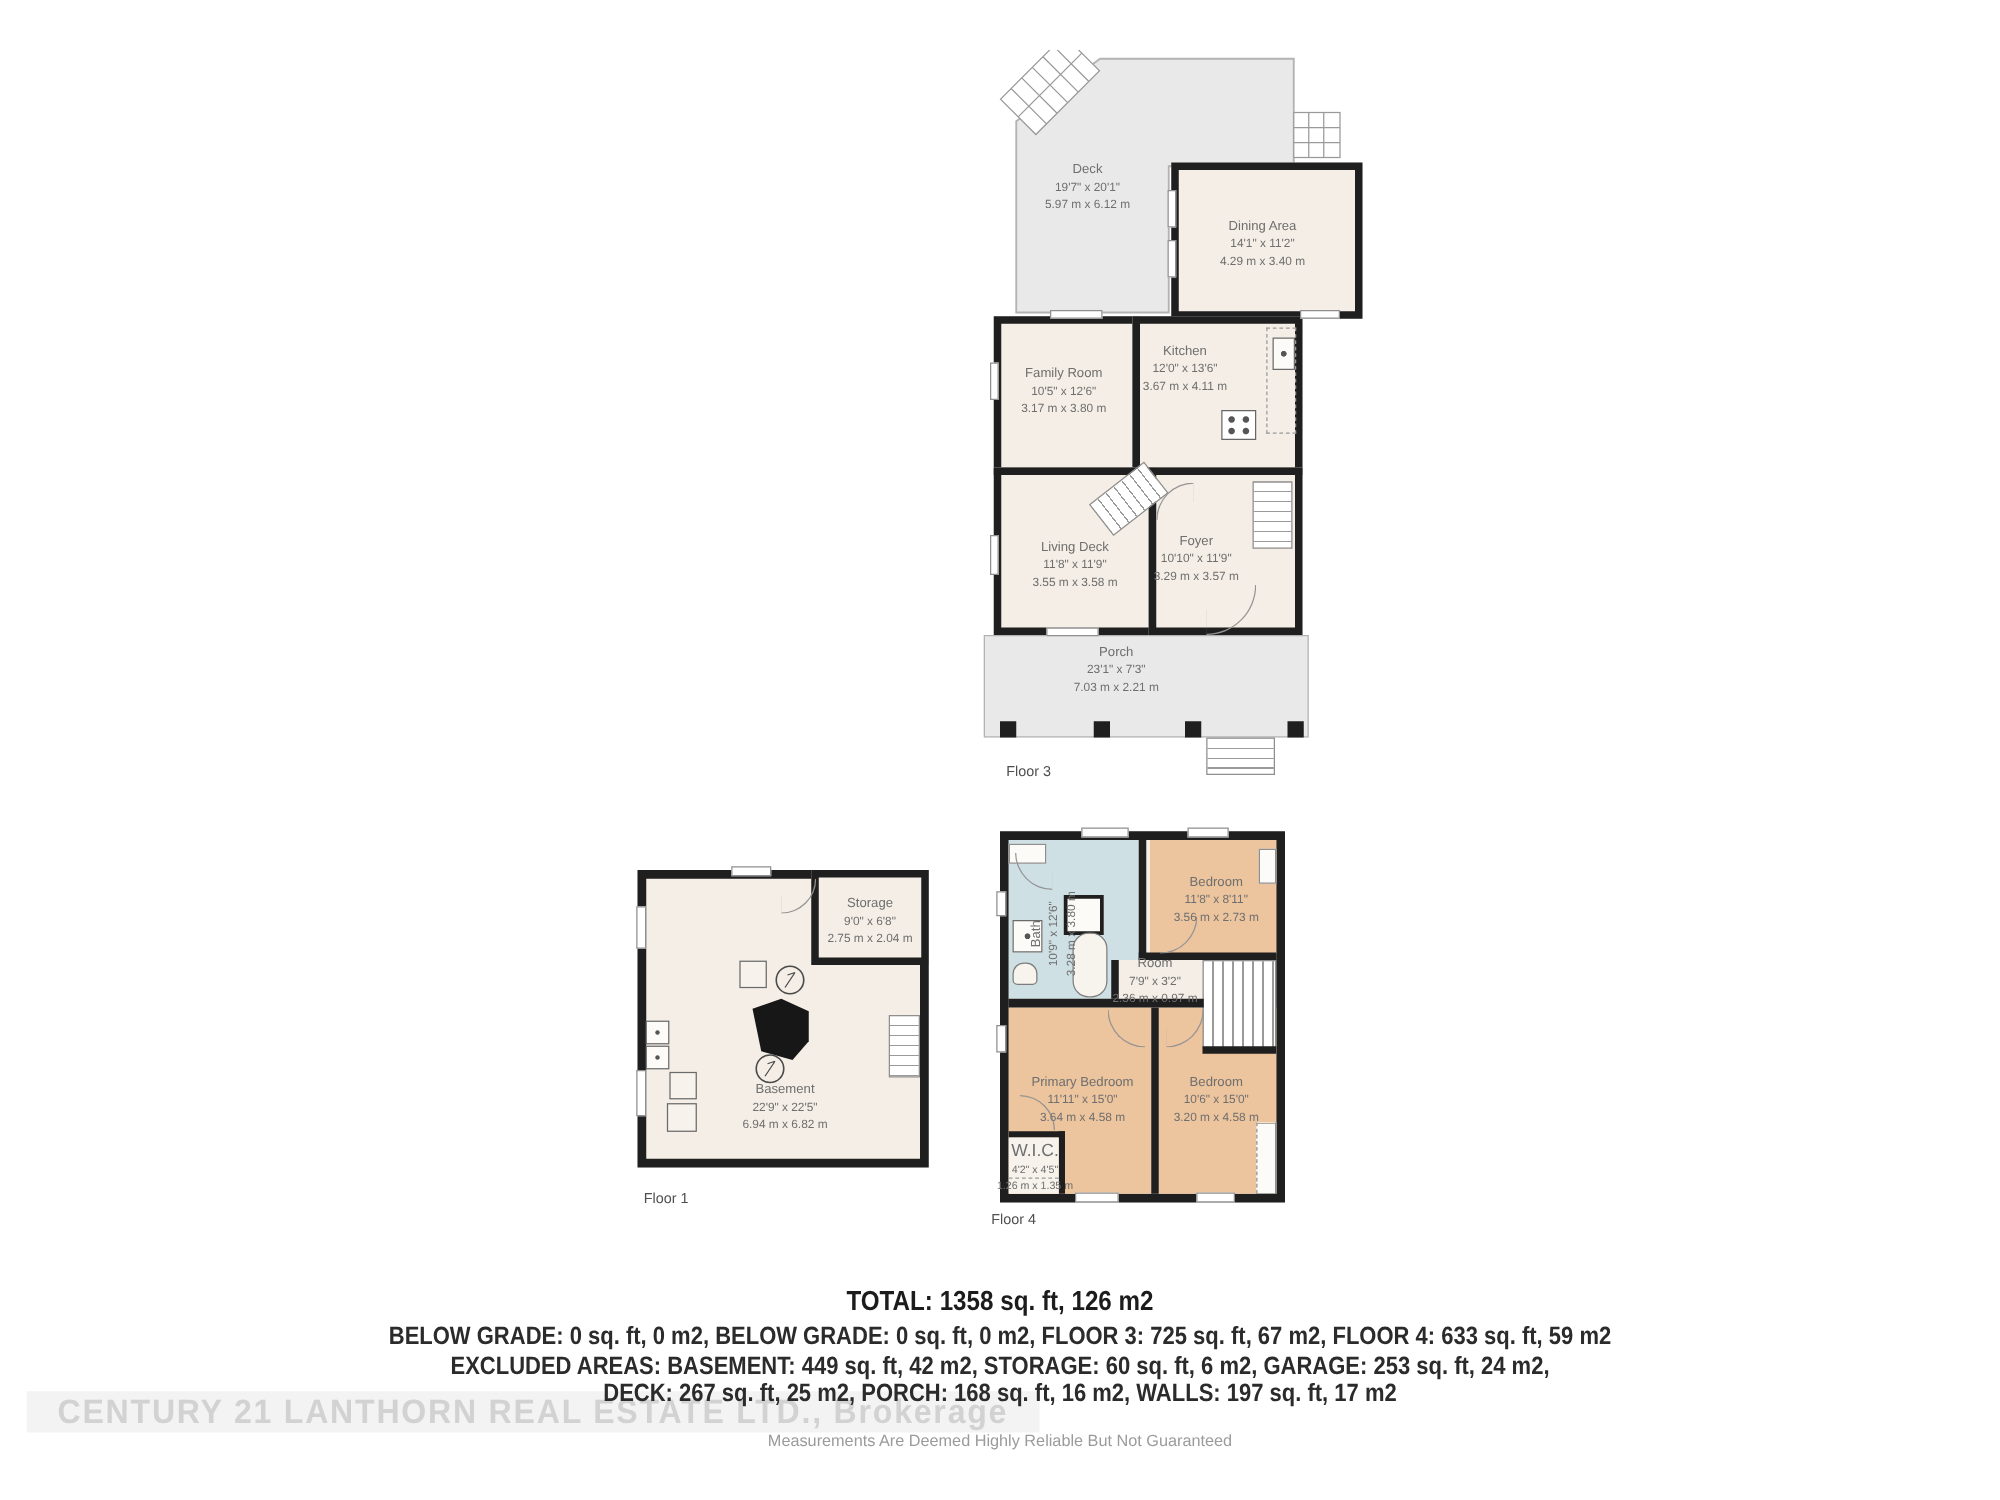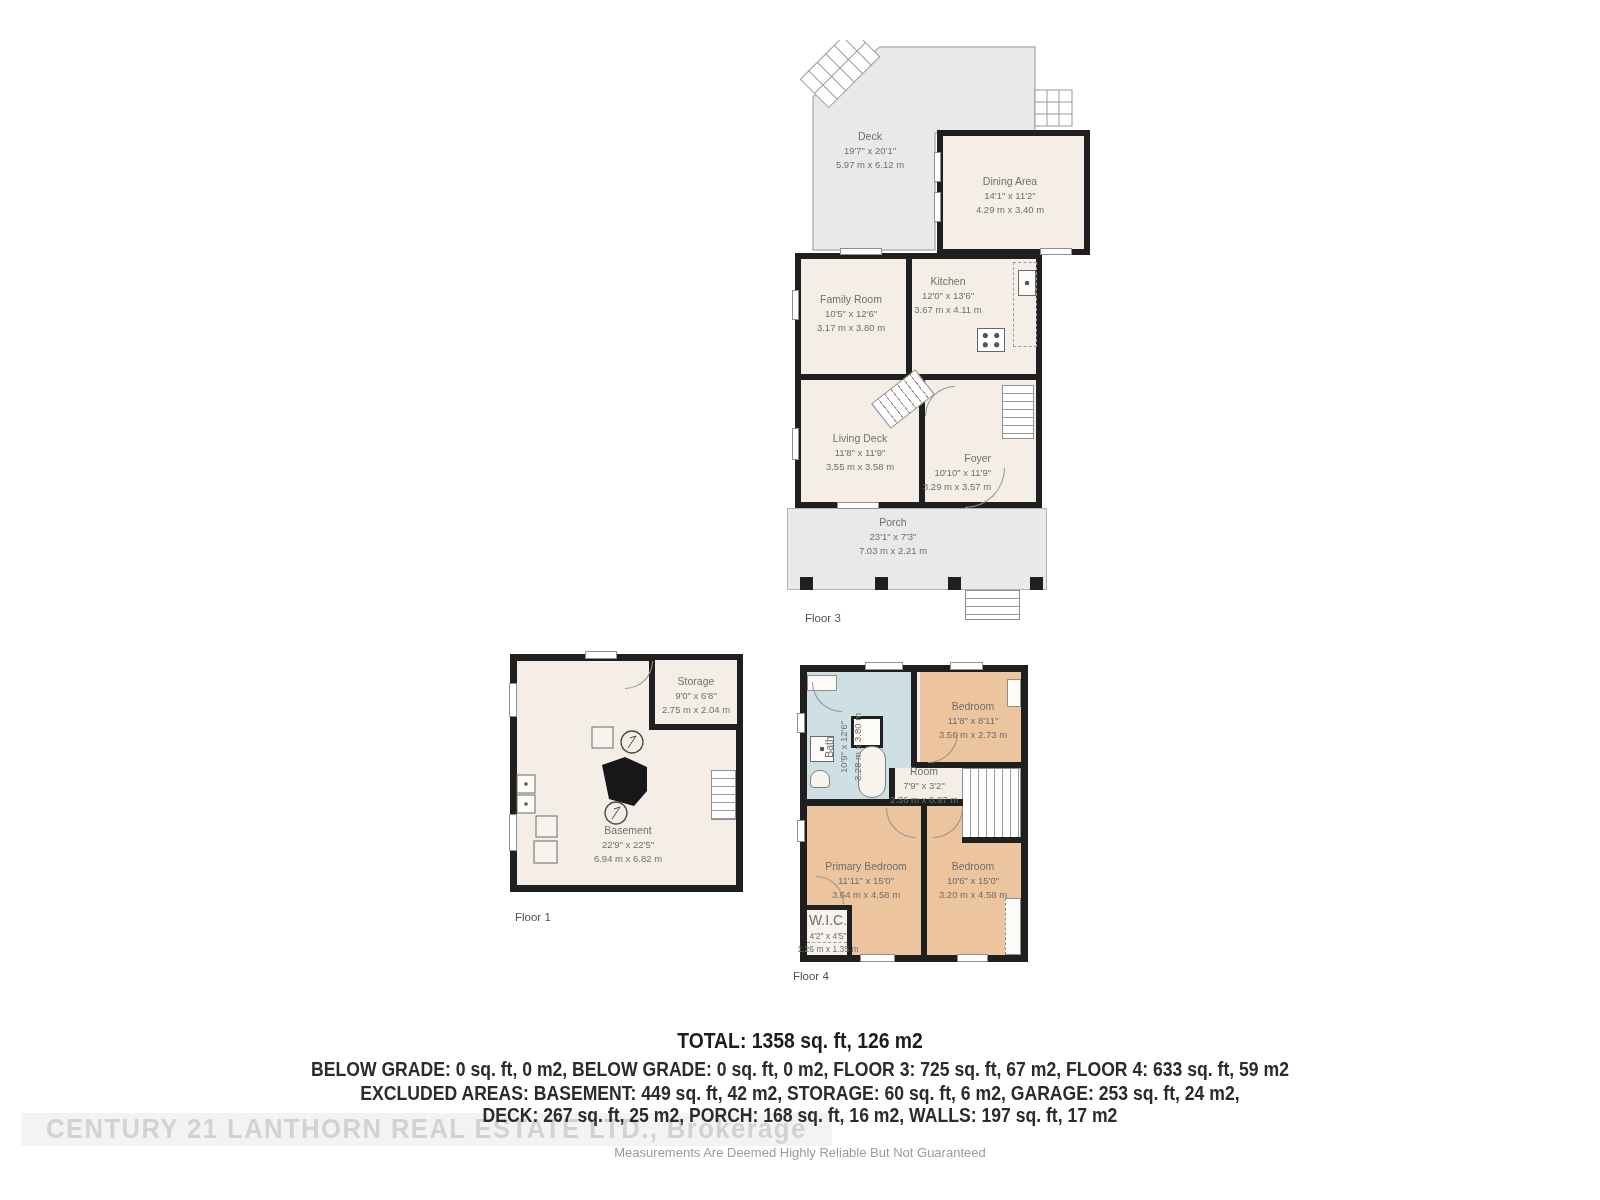--- a/index.html
+++ b/index.html
@@ -121,35 +121,35 @@
     <div class="rlabel" style="left:163px;top:255px;">
       <div class="rname">Kitchen</div>
       <div class="rdim">12'0" x 13'6"</div>
       <div class="rdim">3.67 m x 4.11 m</div>
     </div>
     <div class="rlabel" style="left:75px;top:412px;">
       <div class="rname">Living Deck</div>
       <div class="rdim">11'8" x 11'9"</div>
       <div class="rdim">3.55 m x 3.58 m</div>
     </div>
-    <div class="rlabel" style="left:172px;top:432px;text-align:right;">
+    <div class="rlabel" style="left:172px;top:407px;">
       <div class="rname">Foyer</div>
       <div class="rdim">10'10" x 11'9"</div>
       <div class="rdim">3.29 m x 3.57 m</div>
     </div>
     <div class="rlabel" style="left:108px;top:496px;">
       <div class="rname">Porch</div>
       <div class="rdim">23'1" x 7'3"</div>
       <div class="rdim">7.03 m x 2.21 m</div>
     </div>
     <div class="floor-tag" style="left:20px;top:572px;">Floor 3</div>
   </div>
 
 
-  <div class="plan" style="left:497px;top:639px;width:255px;height:300px;">
+  <div class="plan" style="left:497px;top:681px;width:255px;height:300px;">
     <div class="room7" style="left:13px;top:15px;width:233px;height:238px;"></div>
     <div class="room" style="left:152px;top:15px;width:94px;height:76px;"></div>
     <div class="arc arc-br" style="left:128px;top:22px;width:28px;height:28px;"></div>
 
     <svg class="abs" style="left:0;top:0;" width="255" height="300">
       <path d="M105 126 L128 118 L150 128 L150 152 L137 167 L112 160 Z" fill="#171717"></path>
       <g>
         <circle cx="135" cy="103" r="11" fill="#f4eee6" stroke="#4a4a4a" stroke-width="1.3"></circle>
         <path d="M131 109 L139 97 M139 97 L133 99" stroke="#4a4a4a" fill="none"></path>
       </g>

